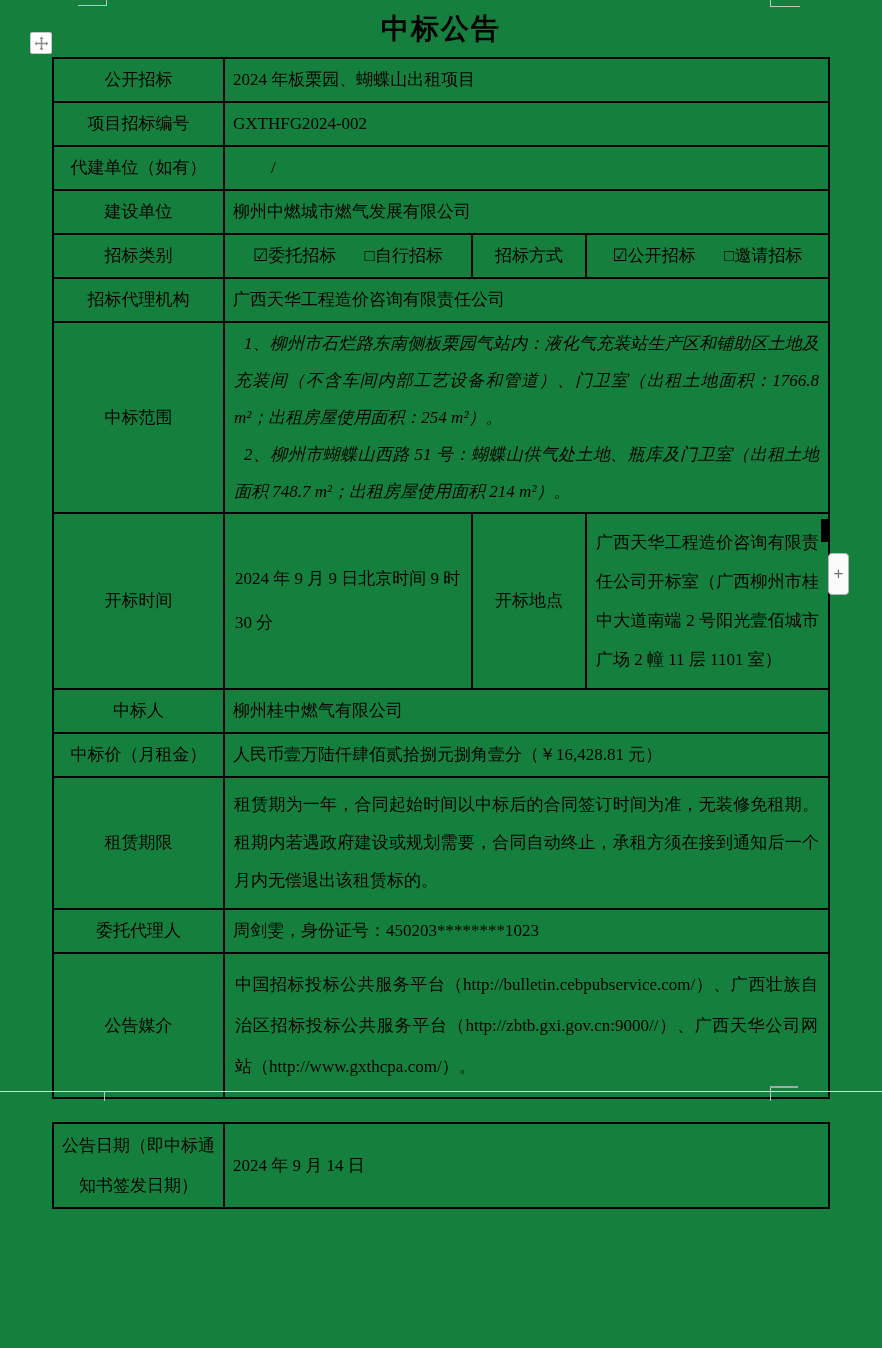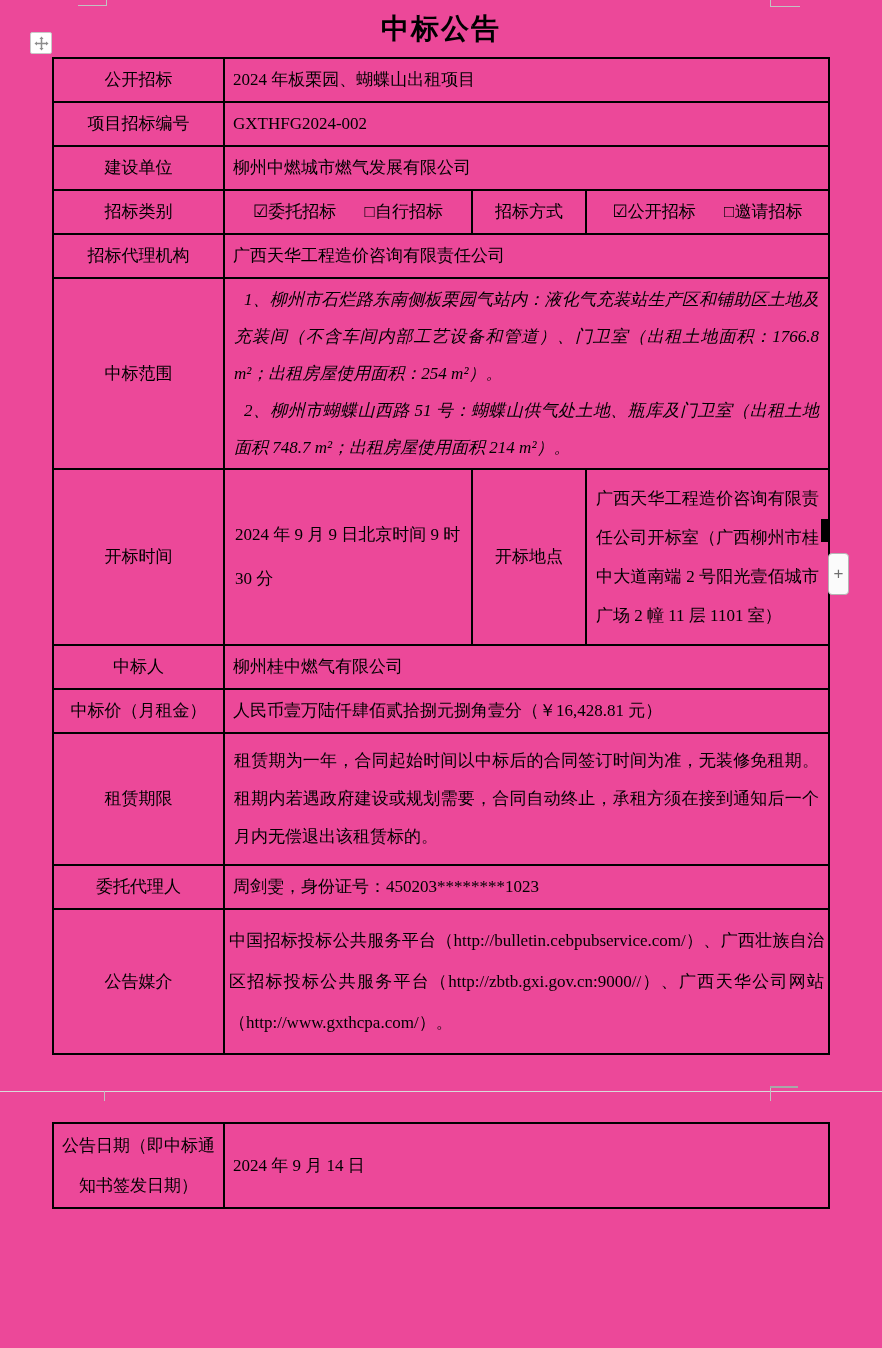--- a/index.html
+++ b/index.html
@@ -1,17 +1,17 @@
 <!DOCTYPE html>
 <html><head>
 <meta charset="utf-8">
 <style>
   html,body{margin:0;padding:0;background:#ffffff;}
   .canvas{
-    position:relative;width:882px;height:1348px;background:#ec4899;overflow:hidden;
+    position:relative;width:882px;height:1348px;background:#15803d;overflow:hidden;
     font-family:"Liberation Serif","DejaVu Serif",serif;color:#000;
   }
   
   .mark{position:absolute;background:#c2c2c2;}
   
   .move-handle{
     position:absolute;left:30px;top:32px;width:22px;height:22px;background:#fff;
     border:1px solid #c8c8c8;border-radius:2px;display:flex;align-items:center;justify-content:center;
     box-sizing:border-box;cursor:move;
   }
@@ -27,21 +27,21 @@
   td{border:2px solid #000;font-size:17px;line-height:22px;vertical-align:middle;box-sizing:border-box;overflow:hidden;}
   .lbl{text-align:center;padding:0 3px;}
   .val{text-align:left;padding:0 8px;}
   .slash-val{padding-left:46px;}
   .h44 td{height:44px;}
   .scope-cell{height:186px;padding:2px 9px;font-style:italic;}
   .scope-cell p{margin:0;line-height:37px;text-align:justify;text-indent:10px;}
   .open-time{height:176px;line-height:44px;padding:0 10px;}
   .open-place{height:176px;line-height:39px;padding:0 9px;text-align:justify;}
   .lease-cell{height:113px;line-height:38px;padding:8px 9px;text-align:justify;}
-  .media-cell{height:145px;line-height:41px;padding:0 4px;text-align:justify;}
+  .media-cell{height:145px;line-height:41px;padding:0 10px;text-align:justify;}
   .chk{text-align:center;padding:0 4px;white-space:nowrap;}
   .chk .opt{display:inline-block;text-align:center;}
   .chk .opt + .opt{margin-left:24px;}
   .t2 td{height:85px;}
   .t2 .lbl{line-height:40px;padding:0 1px;}
   
   .border-handle{position:absolute;left:821px;top:519px;width:8px;height:23px;background:#000;}
   .plus-btn{
     position:absolute;left:828px;top:553px;width:21px;height:42px;background:#fbfbfb;
     border:1px solid #b5b5b5;border-radius:4px;box-sizing:border-box;
@@ -79,20 +79,24 @@
         <col style="width:243px">
       </colgroup>
     <tbody>
         <tr class="h44">
       <td class="lbl">公开招标</td>
       <td class="val" colspan="3">2024 年板栗园、蝴蝶山出租项目</td>
     </tr>
     <tr class="h44">
       <td class="lbl">项目招标编号</td>
       <td class="val" colspan="3">GXTHFG2024-002</td>
+    </tr>
+    <tr class="h44">
+      <td class="lbl">代建单位（如有）</td>
+      <td class="val slash-val" colspan="3">/</td>
     </tr>
     <tr class="h44">
       <td class="lbl">建设单位</td>
       <td class="val" colspan="3">柳州中燃城市燃气发展有限公司</td>
     </tr>
     <tr class="h44">
       <td class="lbl">招标类别</td>
       <td class="chk">
         <span class="opt">☑委托招标</span>
         <span class="opt">□自行招标</span>

